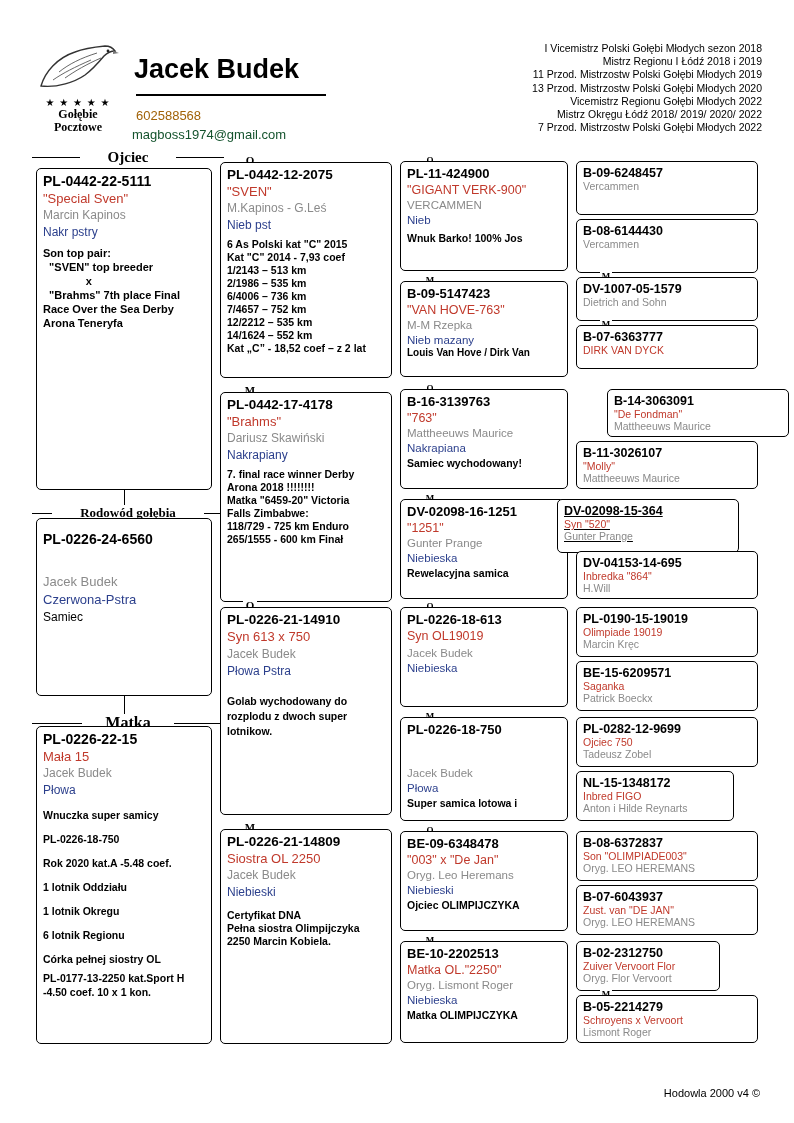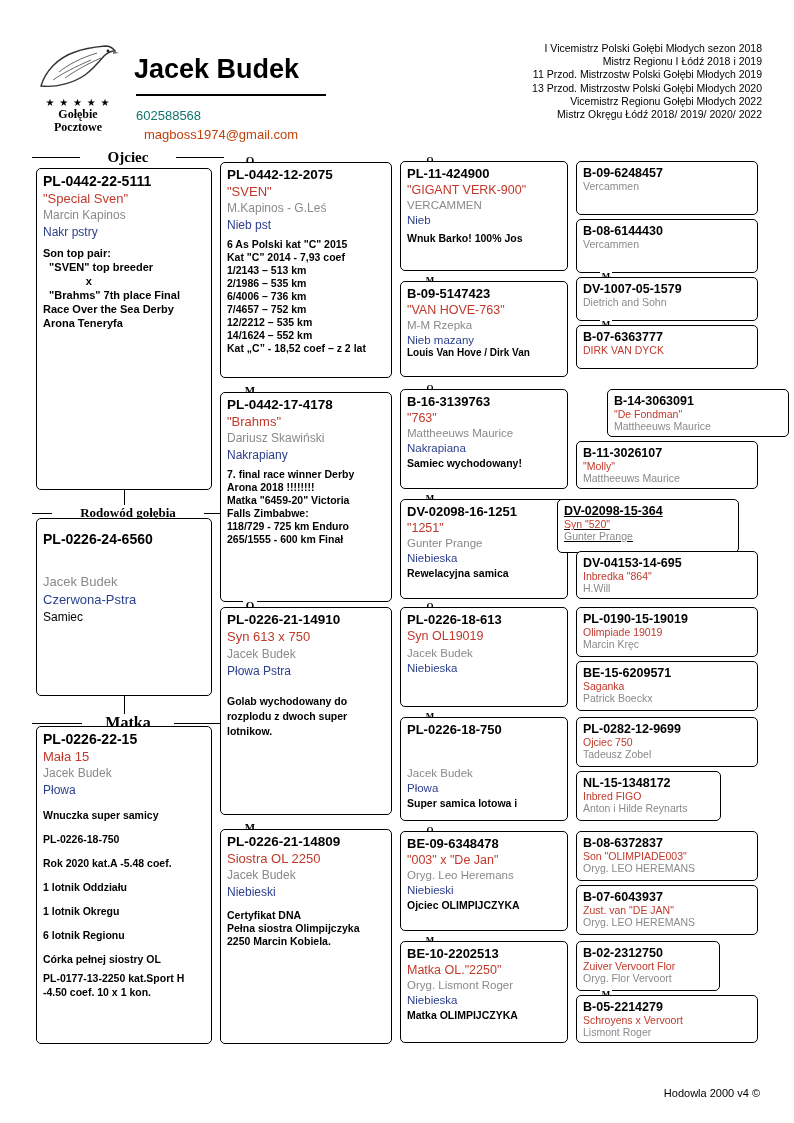--- a/index.html
+++ b/index.html
@@ -60,27 +60,27 @@
   .owner-underline {
     position: absolute;
     left: 104px; top: 52px;
     width: 190px;
     border-bottom: 2px solid #000;
   }
   .owner-phone {
     position: absolute;
     left: 104px; top: 66px;
     font-size: 13px;
-    color: #0f766e;
+    color: #a16207;
   }
   .owner-mail {
     position: absolute;
-    left: 112px; top: 85px;
+    left: 100px; top: 85px;
     font-size: 13px;
-    color: #c2410c;
+    color: #14532d;
   }
   .awards {
     position: absolute;
     right: 0; top: 0;
     width: 330px;
     text-align: right;
     font-size: 10.5px;
     line-height: 13.2px;
   }
   
@@ -164,20 +164,21 @@
     <div class="owner-phone">602588568</div>
     <div class="owner-mail">magboss1974@gmail.com</div>
 
     <div class="awards">
       <div>I Vicemistrz Polski Gołębi Młodych sezon 2018</div>
       <div>Mistrz Regionu I Łódź 2018 i 2019</div>
       <div>11 Przod. Mistrzostw Polski Gołębi Młodych 2019</div>
       <div>13 Przod. Mistrzostw Polski Gołębi Młodych 2020</div>
       <div>Vicemistrz Regionu Gołębi Młodych 2022</div>
       <div>Mistrz Okręgu Łódź 2018/ 2019/ 2020/ 2022</div>
+      <div>7 Przod. Mistrzostw Polski Gołębi Młodych 2022</div>
     </div>
   </div>
 
   <div class="conn" style="left:32px; top:157px; width:192px; height:1px;"></div>
   <div class="conn" style="left:124px; top:425px; width:1px; height:90px;"></div>
   <div class="conn" style="left:124px; top:610px; width:1px; height:112px;"></div>
   <div class="conn" style="left:32px; top:513px; width:192px; height:1px;"></div>
   <div class="conn" style="left:32px; top:723px; width:192px; height:1px;"></div>
 
   <div class="caplabel" style="left:80px; top:149px; width:96px; height:17px; font-size:15px; line-height:17px;">Ojciec</div>
@@ -408,21 +409,21 @@
     <div class="name" style="font-size:10.5px;">Saganka</div>
     <div class="breeder" style="font-size:10.5px;">Patrick Boeckx</div>
   </div>
 
   <div class="box" style="left:576px; top:717px; width:182px; height:50px;">
     <div class="ring" style="font-size:12.5px;">PL-0282-12-9699</div>
     <div class="name" style="font-size:10.5px;">Ojciec 750</div>
     <div class="breeder" style="font-size:10.5px;">Tadeusz Zobel</div>
   </div>
 
-  <div class="box" style="left:576px; top:771px; width:145px; height:50px;">
+  <div class="box" style="left:576px; top:771px; width:158px; height:50px;">
     <div class="ring" style="font-size:12.5px;">NL-15-1348172</div>
     <div class="name" style="font-size:10.5px;">Inbred FIGO</div>
     <div class="breeder" style="font-size:10.5px;">Anton i Hilde Reynarts</div>
   </div>
 
   <div class="box" style="left:576px; top:831px; width:182px; height:50px;">
     <div class="ring" style="font-size:12.5px;">B-08-6372837</div>
     <div class="name" style="font-size:10.5px;">Son "OLIMPIADE003"</div>
     <div class="breeder" style="font-size:10.5px;">Oryg. LEO HEREMANS</div>
   </div>

